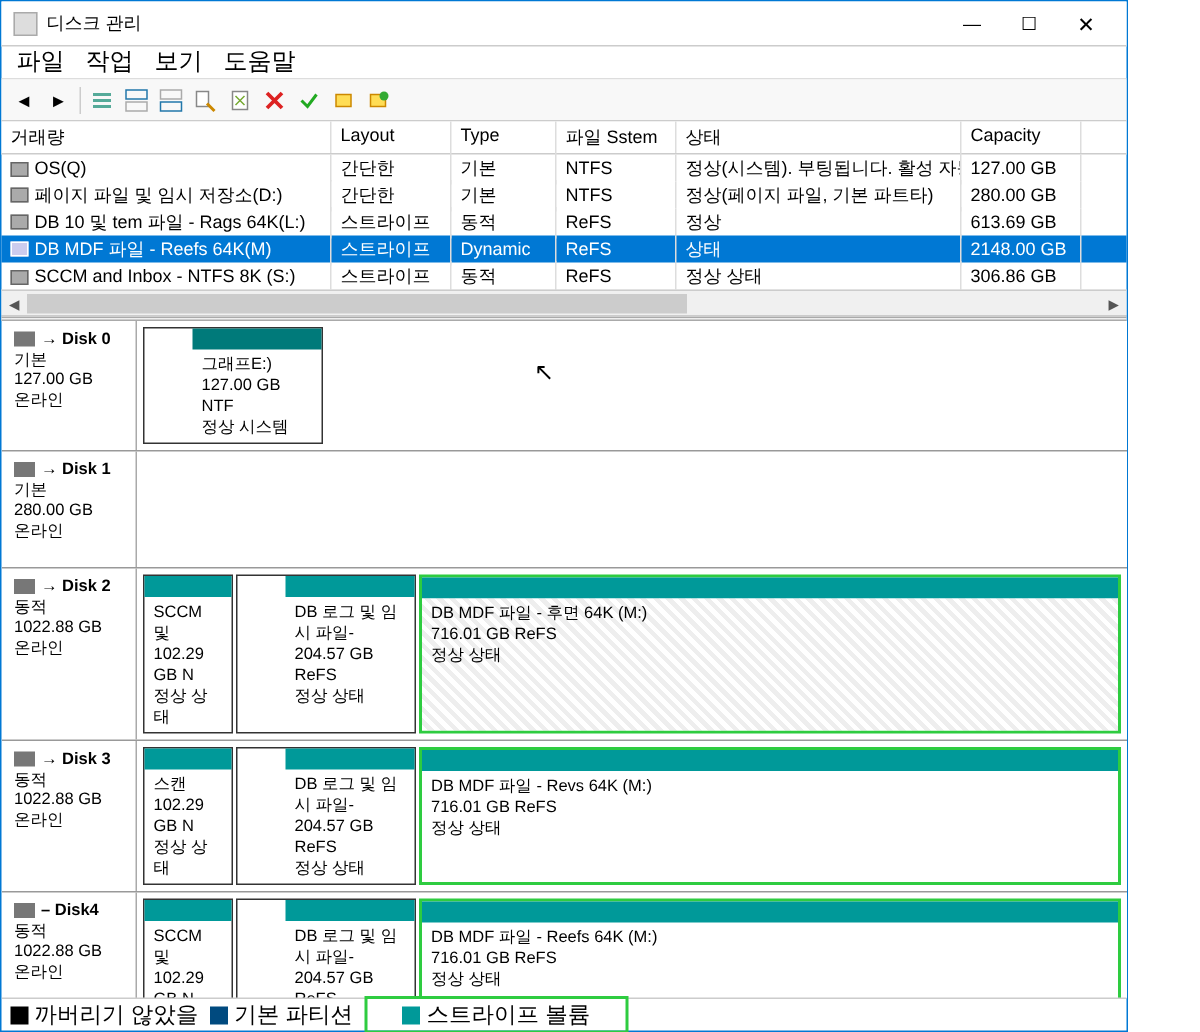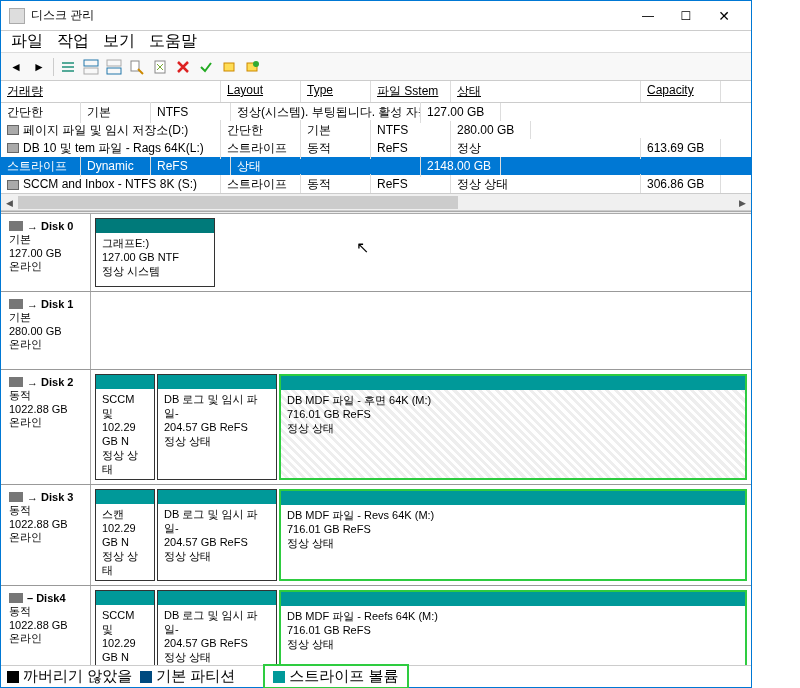--- a/index.html
+++ b/index.html
@@ -9,21 +9,21 @@
 .titlebar .icon { width: 16px; height: 16px; background: #ddd; margin-right: 6px; border: 1px solid #aaa; }
 .titlebar .title { flex: 1; font-size: 12px; }
 .winbtns { display: flex; }
 .winbtn { width: 38px; height: 28px; display: flex; align-items: center; justify-content: center; font-family: Arial; font-size: 12px; cursor: default; }
 .winbtn.close { font-size: 14px; }
 .menubar { height: 22px; display: flex; align-items: center; gap: 14px; padding: 0 10px; border-bottom: 1px solid #ddd; font-size: 16px; }
 .toolbar { height: 28px; display: flex; align-items: center; gap: 5px; padding: 0 6px; border-bottom: 1px solid #ccc; background: #f8f8f8; }
 .tbtn { width: 18px; height: 18px; display: flex; align-items: center; justify-content: center; font-size: 12px; cursor: pointer; }
 .tbtn svg { width: 16px; height: 16px; }
 .table-wrap { border-bottom: 1px solid #ccc; position: relative; }
-.table-header { display: flex; background: #fff; border-bottom: 1px solid #ccc; font-size: 12px; text-decoration: underline; }
+.table-header { display: flex; background: #fff; border-bottom: 1px solid #ccc; font-size: 12px; }
 .th, .td { padding: 2px 6px; border-right: 1px solid #ddd; overflow: hidden; white-space: nowrap; }
 .th { font-weight: normal; }
 .col0 { width: 220px; }
 .col1 { width: 80px; }
 .col2 { width: 70px; }
 .col3 { width: 80px; }
 .col4 { width: 190px; }
 .col5 { width: 80px; }
 .table-body { font-size: 12px; }
 .tr { display: flex; height: 18px; align-items: center; }
@@ -47,24 +47,24 @@
 .vol.stripe .vhead { background: #009999; }
 .vol .vbody { padding: 3px 6px; font-size: 11px; line-height: 14px; flex: 1; }
 .vol.hatch .vbody { background: repeating-linear-gradient(45deg, #fff, #fff 3px, #eee 3px, #eee 6px); }
 .green-box { border: 2px solid #2ecc40; }
 .legend { height: 22px; border-top: 1px solid #ccc; display: flex; align-items: center; gap: 8px; padding: 0 6px; font-size: 15px; }
 .legend .sw { width: 12px; height: 12px; display: inline-block; margin-right: 4px; vertical-align: middle; }
 .legend .sw.black { background: #000; }
 .legend .sw.navy { background: #004a7f; }
 .legend .sw.teal { background: #009999; }
 .legend .item { display: flex; align-items: center; }
-.legend .item.boxed { border: 2px solid #2ecc40; padding: 1px 8px; margin-left: 20px; }
+.legend .item.boxed { border: 2px solid #2ecc40; padding: 1px 23px; }
 .cursor-overlay { position: absolute; pointer-events: none; left: 355px; top: 157px; font-size: 16px; color: #000; }
 .vol-w-60 { width: 60px; }
-.vol-w-120 { width: 120px; }
+.vol-w-120 { width: 120px; padding-left: 32px; }
 .vol-w-200 { width: 200px; }
 .vol-flex { flex: 1; justify-content: flex-end; }
 </style>
 </head>
 <body>
 
 <div class="window">
 
   <div class="titlebar">
     <span class="icon"></span>
@@ -145,42 +145,45 @@
     <div class="table-header">
       <div class="th col0">거래량</div>
       <div class="th col1">Layout</div>
       <div class="th col2">Type</div>
       <div class="th col3">파일 Sstem</div>
       <div class="th col4">상태</div>
       <div class="th col5">Capacity</div>
     </div>
     <div class="table-body" id="table-body">
         <div class="tr">
+          <div class="td col0"><span class="vicon"></span>OS(Q)</div>
           <div class="td col1">간단한</div>
           <div class="td col2">기본</div>
           <div class="td col3">NTFS</div>
           <div class="td col4">정상(시스템). 부팅됩니다. 활성 자동차</div>
           <div class="td col5">127.00 GB</div>
         </div>
         <div class="tr">
           <div class="td col0"><span class="vicon"></span>페이지 파일 및 임시 저장소(D:)</div>
           <div class="td col1">간단한</div>
           <div class="td col2">기본</div>
           <div class="td col3">NTFS</div>
+          <div class="td col4">정상(페이지 파일, 기본 파트타)</div>
           <div class="td col5">280.00 GB</div>
         </div>
         <div class="tr">
           <div class="td col0"><span class="vicon"></span>DB 10 및 tem 파일 - Rags 64K(L:)</div>
           <div class="td col1">스트라이프</div>
           <div class="td col2">동적</div>
           <div class="td col3">ReFS</div>
           <div class="td col4">정상</div>
           <div class="td col5">613.69 GB</div>
         </div>
         <div class="tr selected">
+          <div class="td col0"><span class="vicon"></span>DB MDF 파일 - Reefs 64K(M)</div>
           <div class="td col1">스트라이프</div>
           <div class="td col2">Dynamic</div>
           <div class="td col3">ReFS</div>
           <div class="td col4">상태</div>
           <div class="td col5">2148.00 GB</div>
         </div>
         <div class="tr">
           <div class="td col0"><span class="vicon"></span>SCCM and Inbox - NTFS 8K (S:)</div>
           <div class="td col1">스트라이프</div>
           <div class="td col2">동적</div>

